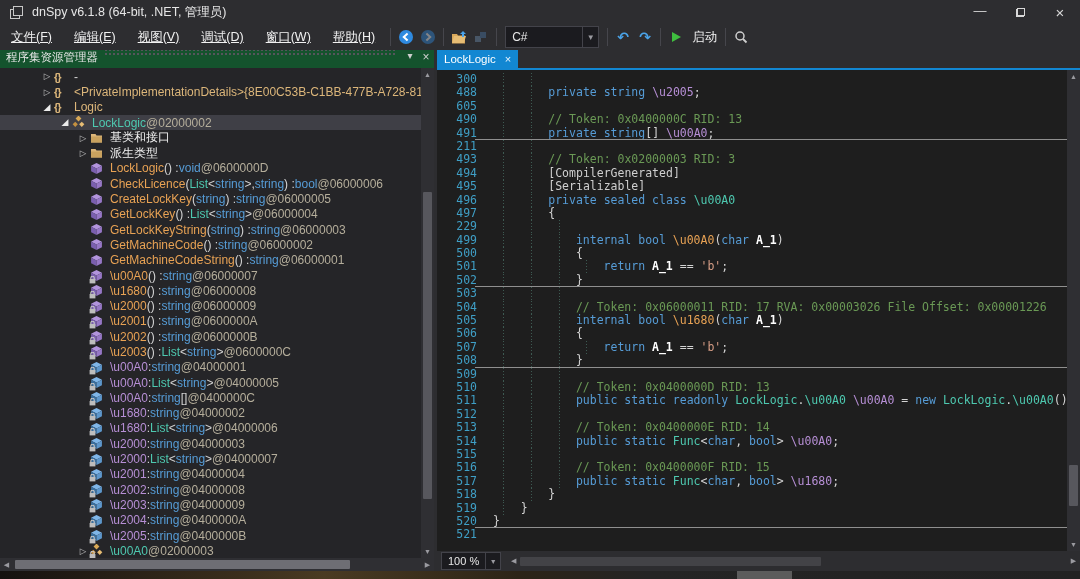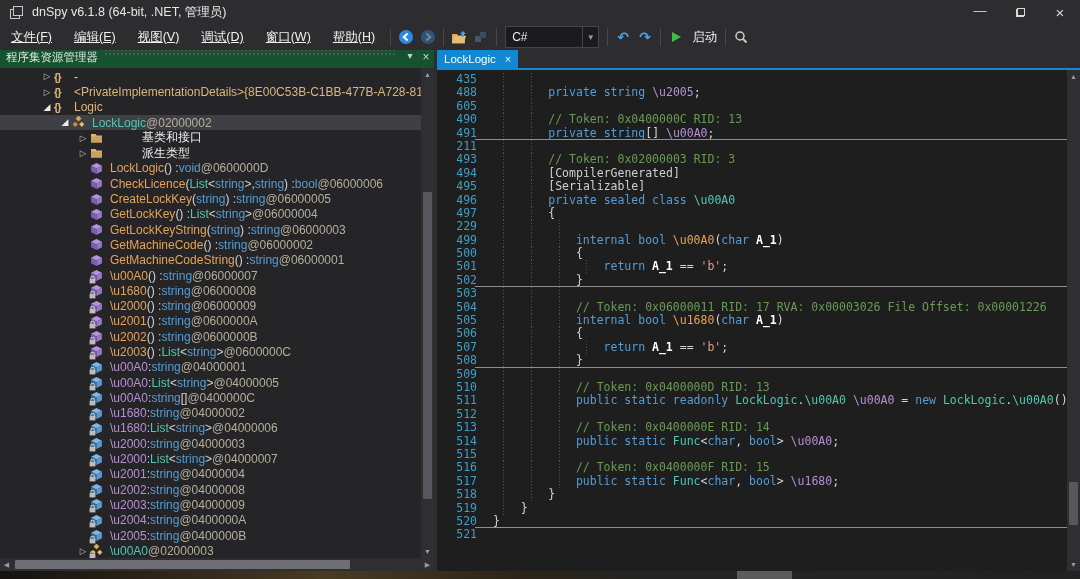--- a/index.html
+++ b/index.html
@@ -68,21 +68,21 @@
     background:repeating-linear-gradient(to bottom,#3d5a52 0 1px,transparent 1px 3px);}
   .memsep{position:absolute;left:38px;right:0;bottom:0;height:1px;background:#8f8f8f;}
   .ebottom{height:20px;background:#2d2d30;display:flex;align-items:center;flex:0 0 auto;}
   .zoomcombo{display:flex;height:16px;margin-left:4px;border:1px solid #43434a;background:#1b1b1f;}
   .zoomcombo .val{padding:0 6px;font-size:11px;color:#e8e8e8;display:flex;align-items:center;}
   .zoomcombo .dd{width:14px;border-left:1px solid #43434a;display:flex;align-items:center;justify-content:center;color:#9a9aa0;font-size:7px;}
 
   
   .c-kw{color:#569cd6;} .c-cls{color:#4ec9b0;} .c-m{color:#e8a254;} .c-fld{color:#b78fd6;}
   .c-tok{color:#b5ae9b;} .c-pn{color:#d4d4d4;} .c-cm{color:#6a9955;} .c-ch{color:#d69d85;}
-  .c-prm{color:#ffffff;font-weight:bold;} .c-at{color:#cfcfcf;} .c-ns{color:#dcb67a;} .c-txt{color:#f1f1f1;margin-left:32px;}
+  .c-prm{color:#ffffff;font-weight:bold;} .c-at{color:#cfcfcf;} .c-ns{color:#dcb67a;} .c-txt{color:#f1f1f1;}
 
   
   .taskbar{height:8px;background:linear-gradient(to right,#151210,#3a2e1c 22%,#4a3b22 30%,#2c2417 48%,#242424 60%,#222 100%);position:relative;}
   .taskbar .patch{position:absolute;left:737px;top:0;width:55px;height:8px;background:#5c5c5c;}
 </style>
 </head>
 <body>
 
 <div class="window">
 
@@ -720,21 +720,21 @@
 
     <div class="right">
       <div class="tabbar">
         <div class="tab">
           <span>LockLogic</span>
           <span class="tabclose">×</span>
         </div>
       </div>
       <div class="editorzone">
         <div class="code" id="code">
-            <div class="cline"><span class="lnum">435</span><span class="guide" style="left: 66.365px;"></span><span class="guide" style="left: 94.005px;"></span></div>
+            <div class="cline"><span class="lnum">300</span><span class="guide" style="left: 66.365px;"></span><span class="guide" style="left: 94.005px;"></span></div>
             <div class="cline"><span class="lnum">488</span><span class="guide" style="left: 66.365px;"></span><span class="guide" style="left: 94.005px;"></span><span class="lcode" style="padding-left: 55.28px;"><span class="c-kw">private string </span><span class="c-fld">\u2005</span><span class="c-pn">;</span></span></div>
             <div class="cline"><span class="lnum">605</span><span class="guide" style="left: 66.365px;"></span><span class="guide" style="left: 94.005px;"></span><span class="lcode" style="padding-left: 0px;"></span></div>
             <div class="cline"><span class="lnum">490</span><span class="guide" style="left: 66.365px;"></span><span class="guide" style="left: 94.005px;"></span><span class="lcode" style="padding-left: 55.28px;"><span class="c-cm">// Token: 0x0400000C RID: 13</span></span></div>
             <div class="cline"><span class="lnum">491</span><span class="guide" style="left: 66.365px;"></span><span class="guide" style="left: 94.005px;"></span><span class="lcode" style="padding-left: 55.28px;"><span class="c-kw">private string</span><span class="c-pn">[] </span><span class="c-fld">\u00A0</span><span class="c-pn">;</span></span><div class="memsep"></div></div>
             <div class="cline"><span class="lnum">211</span><span class="guide" style="left: 66.365px;"></span><span class="guide" style="left: 94.005px;"></span><span class="lcode" style="padding-left: 0px;"></span></div>
             <div class="cline"><span class="lnum">493</span><span class="guide" style="left: 66.365px;"></span><span class="guide" style="left: 94.005px;"></span><span class="lcode" style="padding-left: 55.28px;"><span class="c-cm">// Token: 0x02000003 RID: 3</span></span></div>
             <div class="cline"><span class="lnum">494</span><span class="guide" style="left: 66.365px;"></span><span class="guide" style="left: 94.005px;"></span><span class="lcode" style="padding-left: 55.28px;"><span class="c-at">[CompilerGenerated]</span></span></div>
             <div class="cline"><span class="lnum">495</span><span class="guide" style="left: 66.365px;"></span><span class="guide" style="left: 94.005px;"></span><span class="lcode" style="padding-left: 55.28px;"><span class="c-at">[Serializable]</span></span></div>
             <div class="cline"><span class="lnum">496</span><span class="guide" style="left: 66.365px;"></span><span class="guide" style="left: 94.005px;"></span><span class="lcode" style="padding-left: 55.28px;"><span class="c-kw">private sealed class </span><span class="c-cls">\u00A0</span></span></div>
             <div class="cline"><span class="lnum">497</span><span class="guide" style="left: 66.365px;"></span><span class="guide" style="left: 94.005px;"></span><span class="lcode" style="padding-left: 55.28px;"><span class="c-pn">{</span></span></div>
@@ -764,19 +764,32 @@
             <div class="cline"><span class="lnum">521</span><span class="lcode" style="padding-left: 0px;"></span></div>
           </div>
         <div class="vscroll">
           <div class="sbarrow">▲</div>
           <div style="flex:1;position:relative;width:100%;">
             <div class="sbthumb" style="position:absolute;left:2px;top:84%;height:9%;"></div>
           </div>
           <div class="sbarrow">▼</div>
         </div>
       </div>
+      <div class="ebottom">
+        <div class="zoomcombo">
+          <span class="val">100 %</span>
+          <span class="dd">▼</span>
+        </div>
+        <div class="hscroll" style="flex:1;background:transparent;margin-left:6px;">
+          <div class="sbarrow">◀</div>
+          <div style="flex:1;position:relative;height:100%;">
+            <div class="hthumb" style="position:absolute;top:2px;left:0;width:55%;opacity:.35;"></div>
+          </div>
+          <div class="sbarrow">▶</div>
+        </div>
+      </div>
     </div>
   </div>
 </div>
 
 <div class="taskbar">
   <div class="patch"></div>
 </div>
 
 </body></html>

